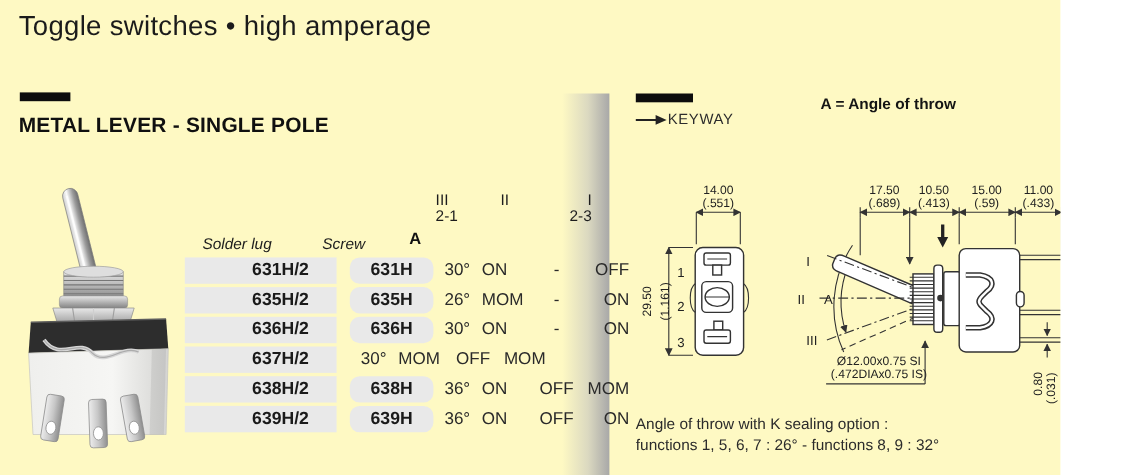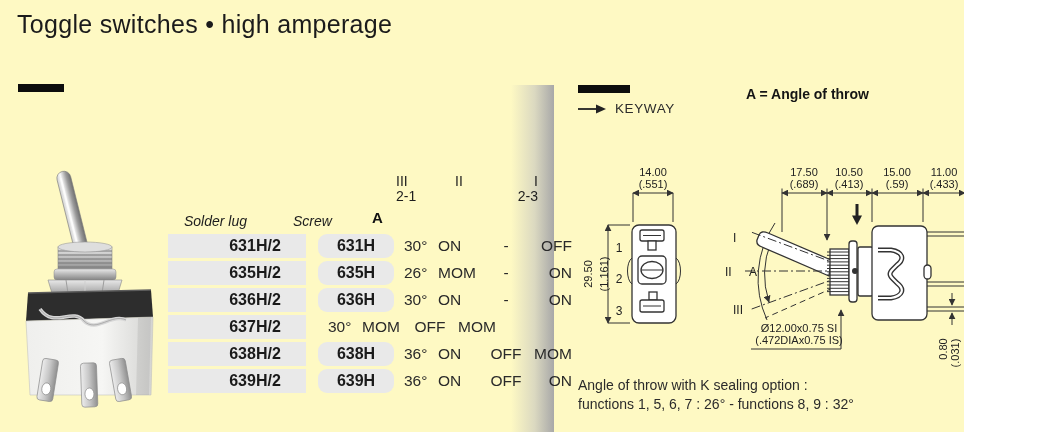--- a/index.html
+++ b/index.html
@@ -7,21 +7,21 @@
         font-family:"Liberation Sans",sans-serif;color:#1f1f1f;}
   .title{position:absolute;left:17px;top:10px;font-size:25px;font-weight:400;
          color:#1b1b1b;letter-spacing:.3px;}
   .bar{position:absolute;height:8px;background:#0d0d0d;}
   .bar-left{left:18px;top:84px;width:46px;}
   .bar-right{left:578px;top:85px;width:52px;}
   .section{position:absolute;left:17px;top:104px;font-size:19px;font-weight:700;
            color:#101010;letter-spacing:.2px;}
   .fold{position:absolute;left:511px;top:85px;width:43px;height:347px;z-index:0;
         background:linear-gradient(to right, rgba(255,255,255,0) 0%, rgba(190,190,190,.55) 55%, #a8a8a8 100%);}
-  .keyway{position:absolute;left:577px;top:101px;display:flex;align-items:center;gap:8px;z-index:2;}
+  .keyway{position:absolute;left:577px;top:101px;display:flex;align-items:center;gap:0;z-index:2;}
   .keyway-label{font-size:13.5px;color:#2c2c2c;letter-spacing:.6px;}
   .angle-note{position:absolute;left:746px;top:86px;font-size:14px;font-weight:700;color:#141414;z-index:2;}
 
   .table-area{position:absolute;left:168px;top:168px;width:372px;height:240px;z-index:2;}
   .ph{position:absolute;font-size:14px;line-height:15px;color:#1d1d1d;}
   .ph-3{left:228px;top:6px;}
   .ph-2{left:287px;top:6px;}
   .ph-1{left:330px;top:6px;width:40px;text-align:right;}
   .lb{position:absolute;top:45px;font-size:14px;color:#1d1d1d;font-style:italic;}
   .lb-solder{left:16px;} .lb-screw{left:125px;}
@@ -42,20 +42,21 @@
   .cl{stroke:#333;stroke-width:1;fill:none;stroke-dasharray:9 3 2 3;}
   .footnote{position:absolute;left:578px;top:376px;font-size:14px;line-height:19px;color:#2b2b2b;z-index:2;}
 </style>
 </head>
 <body>
 
 <div class="page">
 
   <div class="title">Toggle switches • high amperage</div>
   <div class="bar bar-left"></div>
+  <div class="section">METAL LEVER - SINGLE POLE</div>
 
   <div class="fold"></div>
 
   <div class="bar bar-right"></div>
   <div class="keyway">
     <svg width="30" height="12" viewBox="0 0 30 12">
       <line x1="1" y1="6" x2="20" y2="6" stroke="#222" stroke-width="1.8"></line>
       <polygon points="29,6 19,1.5 19,10.5" fill="#222"></polygon>
     </svg>
     <span class="keyway-label">KEYWAY</span>

